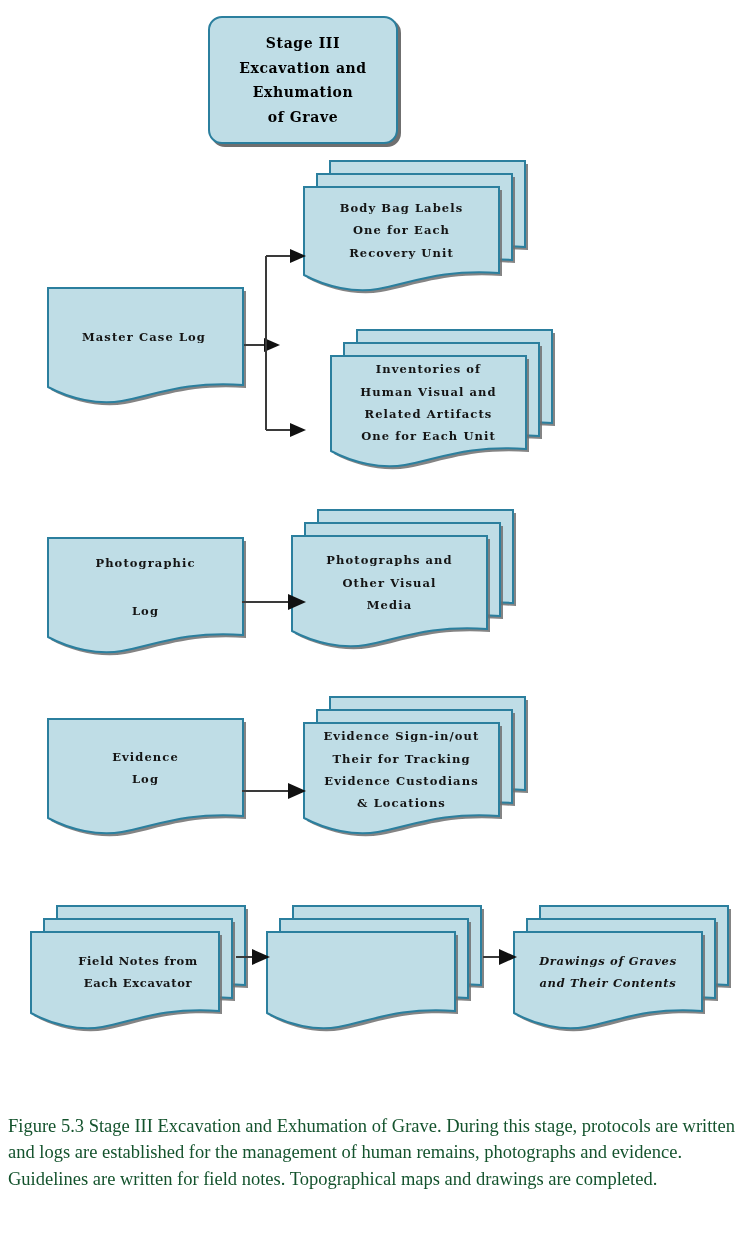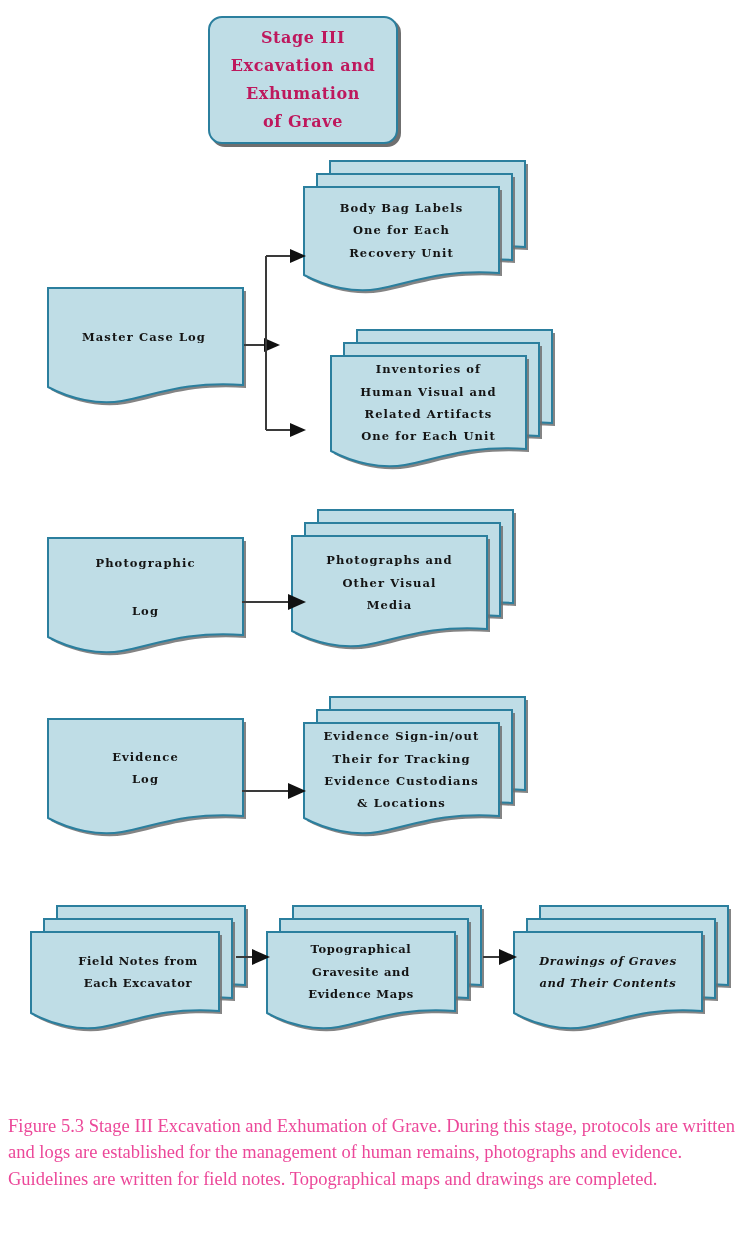--- a/index.html
+++ b/index.html
@@ -14,21 +14,21 @@
     left:208px;top:16px;width:190px;height:128px;
     background:#bfdde6;
     border:2px solid #2b7f9e;
     border-radius:14px;
     box-shadow:3px 3px 0 0 #6f6f6f;
     box-sizing:border-box;
     display:flex;flex-direction:column;align-items:center;justify-content:center;
   }
   #stage-box .ln{
     font-family:"DejaVu Serif",serif;
-    font-weight:bold;font-size:16px;color:#be185d;
+    font-weight:bold;font-size:14px;color:#000000;
     letter-spacing:.6px;line-height:1.75;white-space:nowrap;
   }
 
   
   .doc{position:absolute;}
   .doc svg{position:absolute;left:0;top:0;overflow:visible;display:block;}
   .doc .txt{
     position:absolute;left:0;top:0;width:100%;
     display:flex;flex-direction:column;align-items:center;justify-content:center;
     pointer-events:none;
@@ -42,21 +42,21 @@
 
   
   .conn{position:absolute;overflow:visible;}
   .conn path,.conn line{stroke:#3a3a3a;stroke-width:2;fill:none;}
   .conn polygon{fill:#111111;}
 
   
   #caption{
     left:8px;top:1113px;width:735px;
     font-family:"Liberation Serif","DejaVu Serif",serif;
-    font-size:18.5px;color:#ec4899;line-height:1.42;
+    font-size:18.5px;color:#14532d;line-height:1.42;
   }
 </style>
 </head>
 <body>
 
 <div class="abs" id="stage-box">
   <div class="ln">Stage III</div>
   <div class="ln">Excavation and</div>
   <div class="ln">Exhumation</div>
   <div class="ln">of Grave</div>
@@ -219,25 +219,20 @@
       </g>
       <g transform="translate(13,13)">
         <path d="M 1 1 L 189 1 L 189 80  C 133 76 104.50000000000001 90 72.2 96  C 49.4 100 22.8 94 1 82  Z" transform="translate(3,3)" fill="#6f6f6f" opacity="0.85"></path>
         <path d="M 1 1 L 189 1 L 189 80  C 133 76 104.50000000000001 90 72.2 96  C 49.4 100 22.8 94 1 82  Z" fill="#bfdde6" stroke="#2b7f9e" stroke-width="2"></path>
       </g>
       <g transform="translate(0,26)">
         <path d="M 1 1 L 189 1 L 189 80  C 133 76 104.50000000000001 90 72.2 96  C 49.4 100 22.8 94 1 82  Z" transform="translate(3,3)" fill="#6f6f6f" opacity="0.85"></path>
         <path d="M 1 1 L 189 1 L 189 80  C 133 76 104.50000000000001 90 72.2 96  C 49.4 100 22.8 94 1 82  Z" fill="#bfdde6" stroke="#2b7f9e" stroke-width="2"></path>
       </g>
     </svg>
-    <div class="txt" style="height: 82px;">
-      <div class="ln">Topographical</div>
-      <div class="ln">Gravesite and</div>
-      <div class="ln">Evidence Maps</div>
-    </div>
   </div>
 
 <div class="doc wide" style="left:513px;top:931px;width:190px;height:98px;">
     <svg width="222" height="132" viewBox="0 0 222 132" style="left: 0px; top: -26px;">
       <g transform="translate(26,0)">
         <path d="M 1 1 L 189 1 L 189 80  C 133 76 104.50000000000001 90 72.2 96  C 49.4 100 22.8 94 1 82  Z" transform="translate(3,3)" fill="#6f6f6f" opacity="0.85"></path>
         <path d="M 1 1 L 189 1 L 189 80  C 133 76 104.50000000000001 90 72.2 96  C 49.4 100 22.8 94 1 82  Z" fill="#bfdde6" stroke="#2b7f9e" stroke-width="2"></path>
       </g>
       <g transform="translate(13,13)">
         <path d="M 1 1 L 189 1 L 189 80  C 133 76 104.50000000000001 90 72.2 96  C 49.4 100 22.8 94 1 82  Z" transform="translate(3,3)" fill="#6f6f6f" opacity="0.85"></path>

